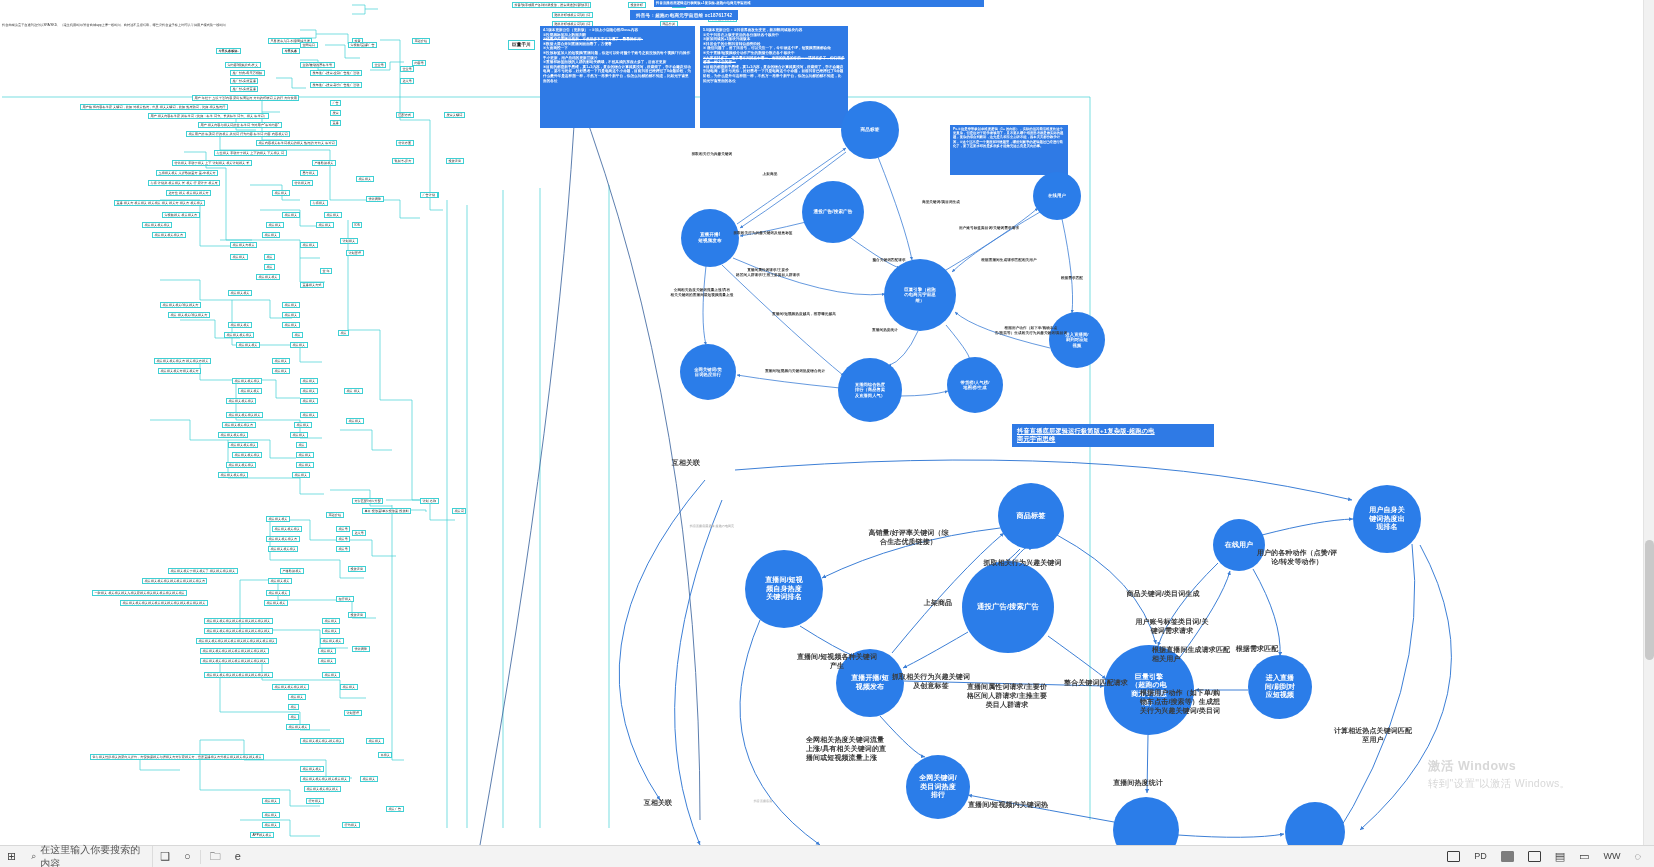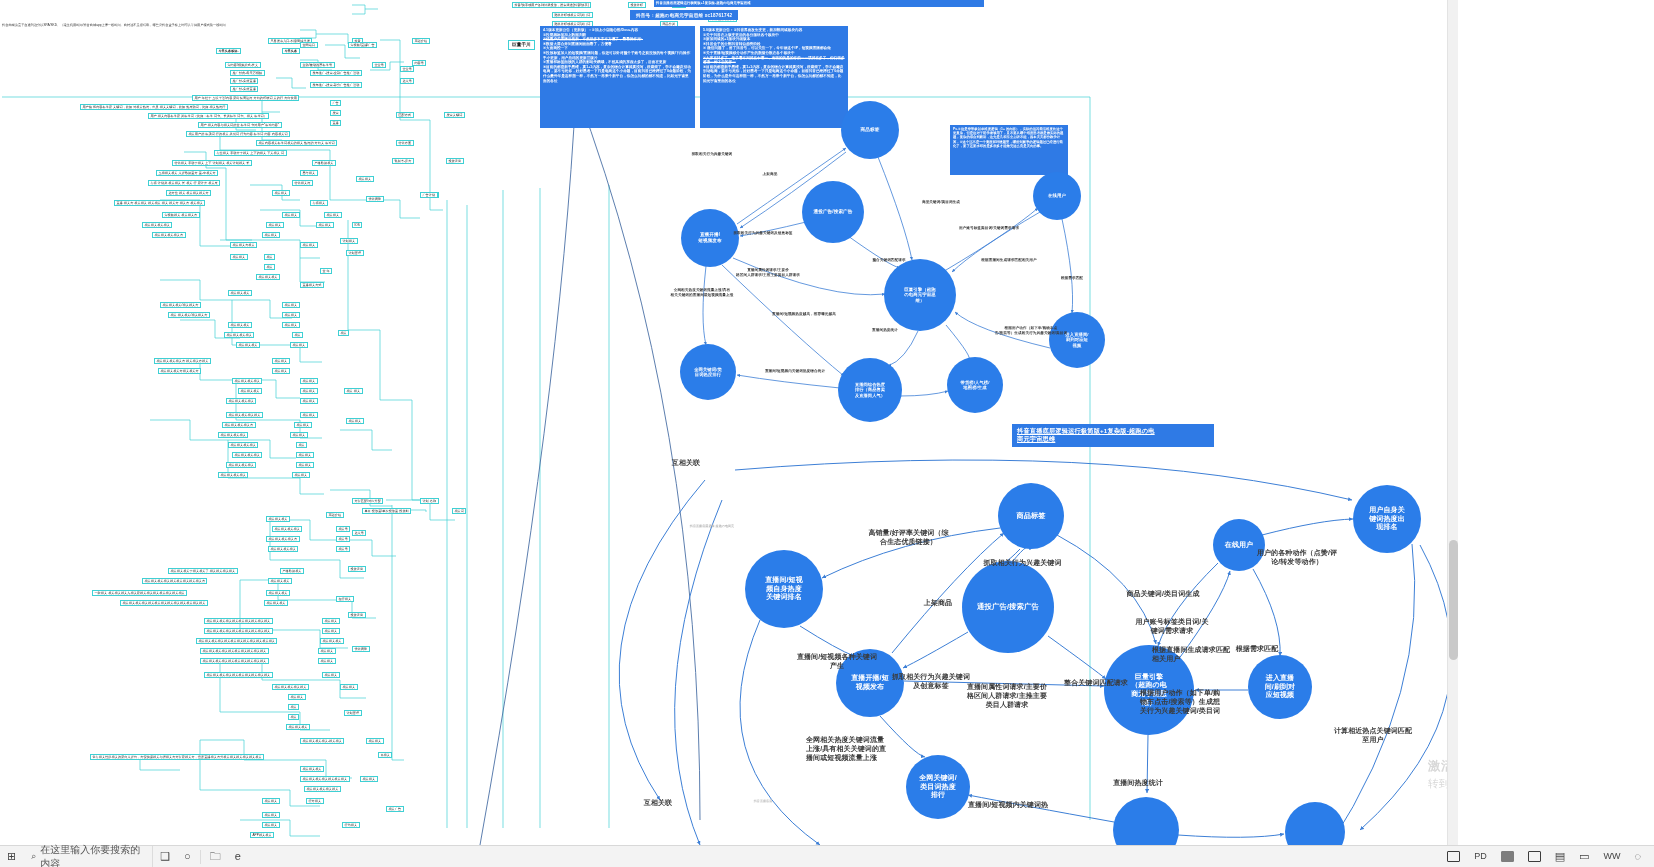--- a/index.html
+++ b/index.html
@@ -6,21 +6,21 @@
   html, body {
     width: 1654px; height: 867px;
     overflow: hidden;
     background: #ffffff;
     font-family: "Liberation Sans", "DejaVu Sans", sans-serif;
   }
   #app { position: relative; width: 1654px; height: 867px; background:#fff; }
 
   
   #canvas {
-    position: absolute; left:0; top:0; width:1458px; height:845px;
+    position: absolute; left:0; top:0; width:1654px; height:845px;
     background:#ffffff; overflow:hidden;padding-left:13px;
   }
   #canvas svg.layer { position:absolute; left:0; top:0; width:1654px; height:845px; overflow:visible; }
 
   
   .mm-node {
     position:absolute;
     border:1px solid #3fd0d4;
     background:#ffffff;
     color:#222;

